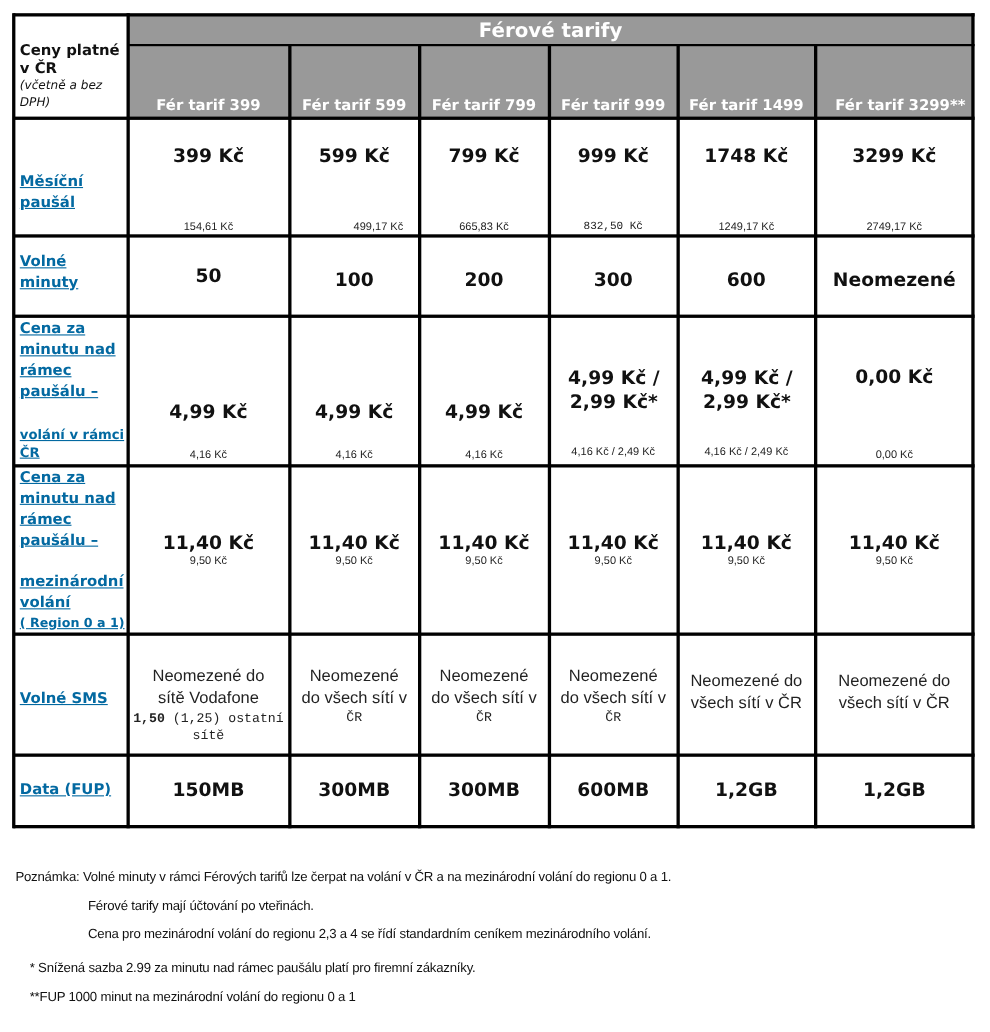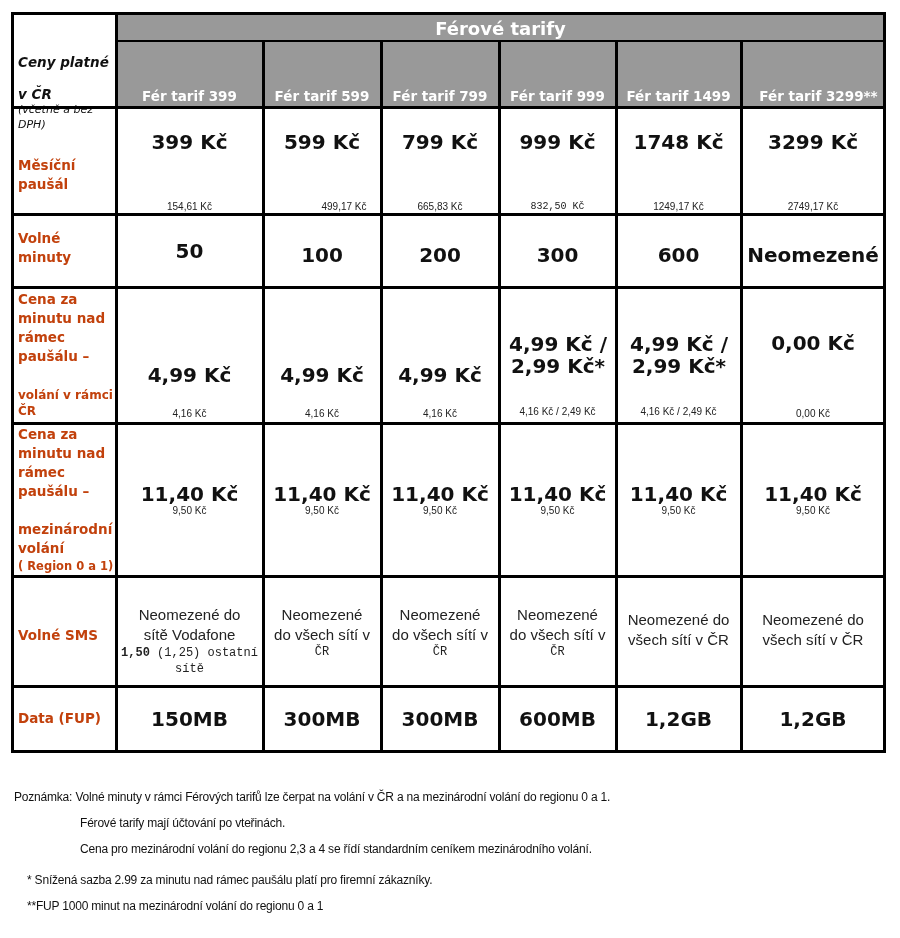--- a/index.html
+++ b/index.html
@@ -4,25 +4,25 @@
   <style>
     html, body { margin: 0; padding: 0; background: #ffffff; }
     body { width: 900px; height: 938px; position: relative; overflow: hidden;
            font-family: "DejaVu Sans", sans-serif; color: #111; }
     .abs { position: absolute; box-sizing: border-box; }
     .hl { position: absolute; background: #000; height: 3px; }
     .vl { position: absolute; background: #000; width: 3px; }
     .gray { position: absolute; background: #999999; }
     .title { color: #fff; font-weight: bold; font-size: 18px; text-align: center; }
     .colhead { color: #fff; font-weight: bold; font-size: 13.5px; text-align: center; white-space: nowrap; }
-    .rowlabel { font-weight: bold; font-size: 13.5px; line-height: 19px; color: #c2410c; }
-    .corner-main { font-style: italic; font-weight: bold; font-size: 13.5px; line-height: 16px; margin-top: 16px; }
+    .rowlabel { font-weight: bold; font-size: 13.5px; line-height: 19px; color: #0369a1; text-decoration: underline; }
+    .corner-main { font-weight: bold; font-size: 13.5px; line-height: 16px; }
     .corner-sub { font-style: italic; font-size: 11px; line-height: 15px; }
     .cell { text-align: center; }
-    .big { font-weight: bold; font-size: 20px; line-height: 22px; }
+    .big { font-weight: bold; font-size: 17px; line-height: 22px; }
     .small { font-family: "Liberation Sans Narrow", "Liberation Sans", sans-serif; font-size: 10px; color: #222; }
     .sms { font-family: "Liberation Sans", sans-serif; font-size: 15px; line-height: 20px; color: #222; }
     .sms-sub { font-family: Liberation Mono, monospace; font-size: 12px; }
     .note { font-family: "Liberation Sans", sans-serif; font-size: 12px; color: #111; white-space: nowrap; letter-spacing: -0.2px; }
   </style>
 </head>
 <body>
 
 <div class="gray" style="left:116px;top:13px;width:769px;height:95px;"></div>
 

